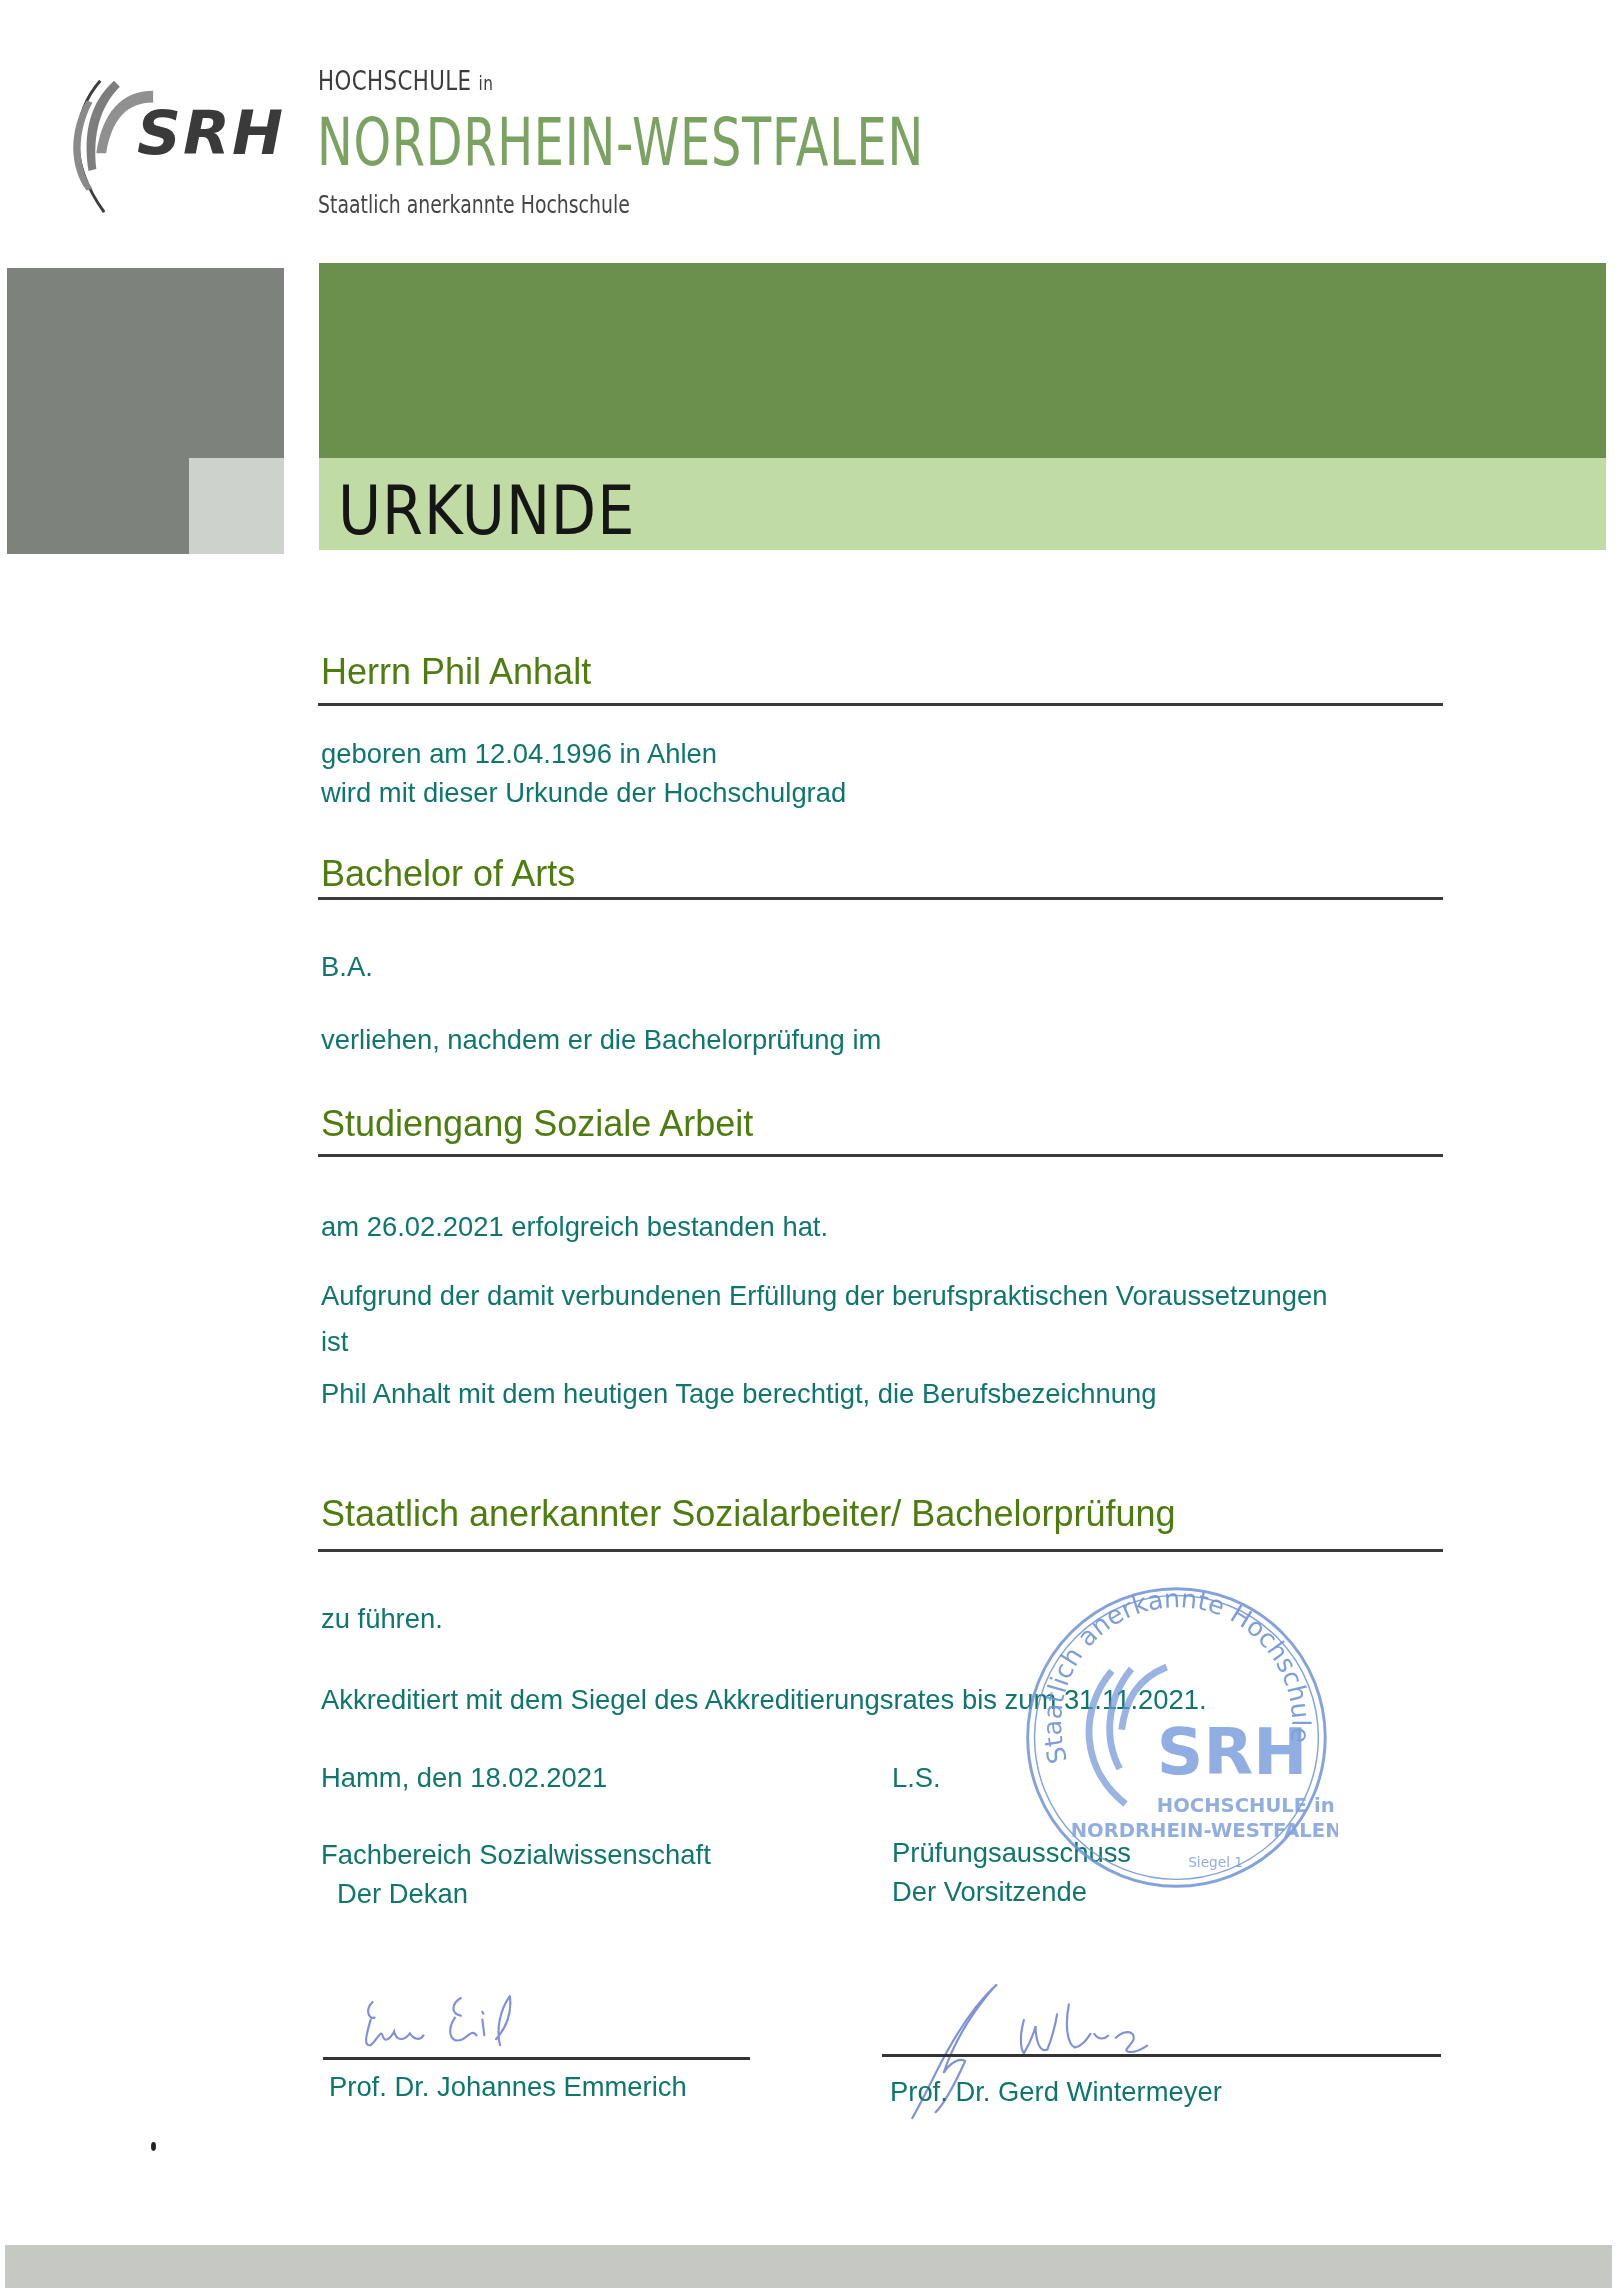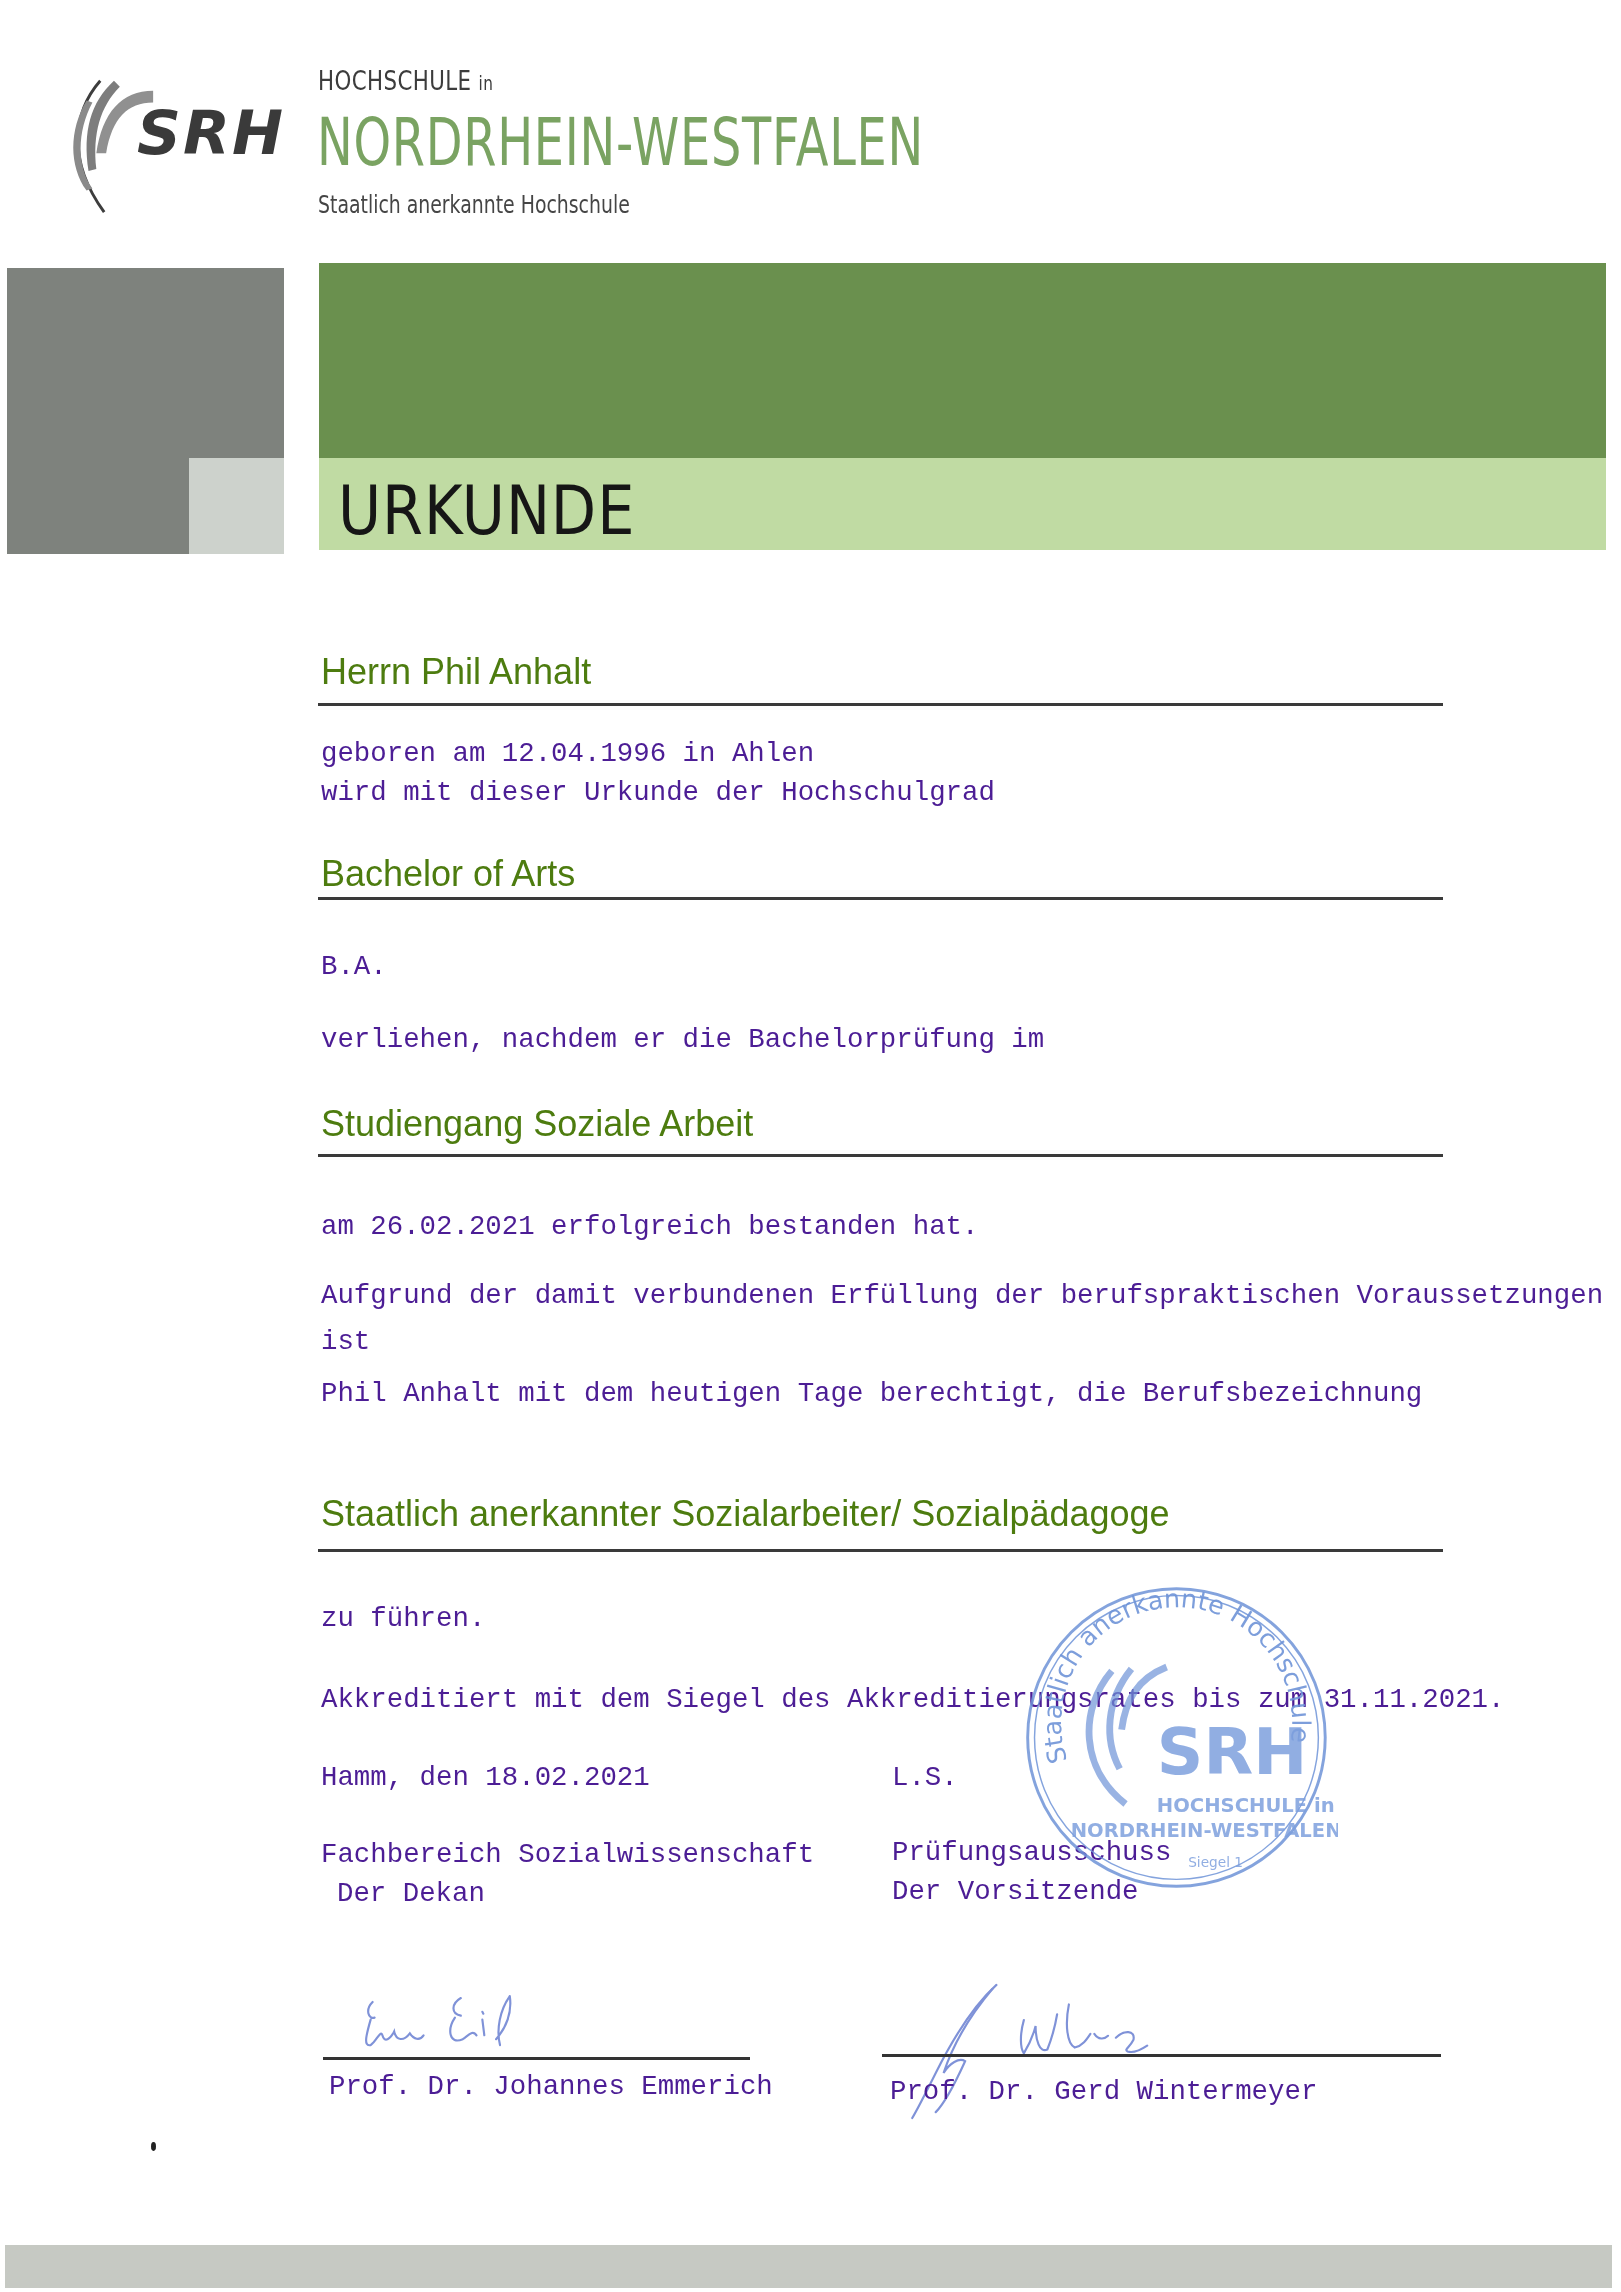--- a/index.html
+++ b/index.html
@@ -24,21 +24,21 @@
   
   .gray-block { left: 6.9px; top: 268px; width: 277px; height: 286px; background: #7e827d; }
   .gray-inset { left: 189px; top: 458px; width: 95px; height: 96px; background: #cdd2cc; }
   .green-dark { left: 319px; top: 263px; width: 1287px; height: 195px; background: #6a904e; }
   .green-light { left: 319px; top: 458px; width: 1287px; height: 92px; background: #c0dba3; }
   .urkunde { left: 338px; top: 478px; font-family: "DejaVu Sans", sans-serif; font-size: 67px;
              color: #161616; line-height: 1; transform: scaleX(0.88); transform-origin: left top;
              letter-spacing: 1px; }
 
   
-  .txt { left: 321px; font-size: 27.4px; line-height: 1; color: #4c1d95; white-space: nowrap; font-family: Liberation Mono, monospace; }
+  .txt { left: 321px; font-size: 27.4px; line-height: 1; color: #0f766e; white-space: nowrap; }
   .heading { left: 321px; font-size: 36px; line-height: 1; color: #4d7c0f; white-space: nowrap; }
   .rule { left: 318px; width: 1125px; height: 2.9px; background: #3a3a3a; }
 
   
   .seal { left: 1010px; top: 1573px; width: 328px; height: 323px; }
 
   
   .sig-line-l { left: 323px; top: 2057px; width: 427px; height: 2.9px; background: #333; }
   .sig-line-r { left: 882px; top: 2054px; width: 559px; height: 2.9px; background: #333; }
   .sig { }
@@ -79,21 +79,21 @@
 <div class="abs txt" style="top:1026px;">verliehen, nachdem er die Bachelorprüfung im</div>
 
 <div class="abs heading" style="top:1106px;">Studiengang Soziale Arbeit</div>
 <div class="abs rule" style="top:1154px;"></div>
 
 <div class="abs txt" style="top:1213px;">am 26.02.2021 erfolgreich bestanden hat.</div>
 <div class="abs txt" style="top:1282px;">Aufgrund der damit verbundenen Erfüllung der berufspraktischen Voraussetzungen</div>
 <div class="abs txt" style="top:1328px;">ist</div>
 <div class="abs txt" style="top:1380px;">Phil Anhalt mit dem heutigen Tage berechtigt, die Berufsbezeichnung</div>
 
-<div class="abs heading" style="top:1496px;">Staatlich anerkannter Sozialarbeiter/ Sozialpädagoge</div>
+<div class="abs heading" style="top:1496px;">Staatlich anerkannter Sozialarbeiter/ Bachelorprüfung</div>
 <div class="abs rule" style="top:1549px;"></div>
 
 <div class="abs txt" style="top:1605px;">zu führen.</div>
 <div class="abs txt" style="top:1686px;">Akkreditiert mit dem Siegel des Akkreditierungsrates bis zum 31.11.2021.</div>
 
 <div class="abs txt" style="top:1764px;">Hamm, den 18.02.2021</div>
 <div class="abs txt" style="top:1764px; left:892px;">L.S.</div>
 
 <div class="abs txt" style="top:1841px;">Fachbereich Sozialwissenschaft</div>
 <div class="abs txt" style="top:1880px;margin-left:16px;">Der Dekan</div>

